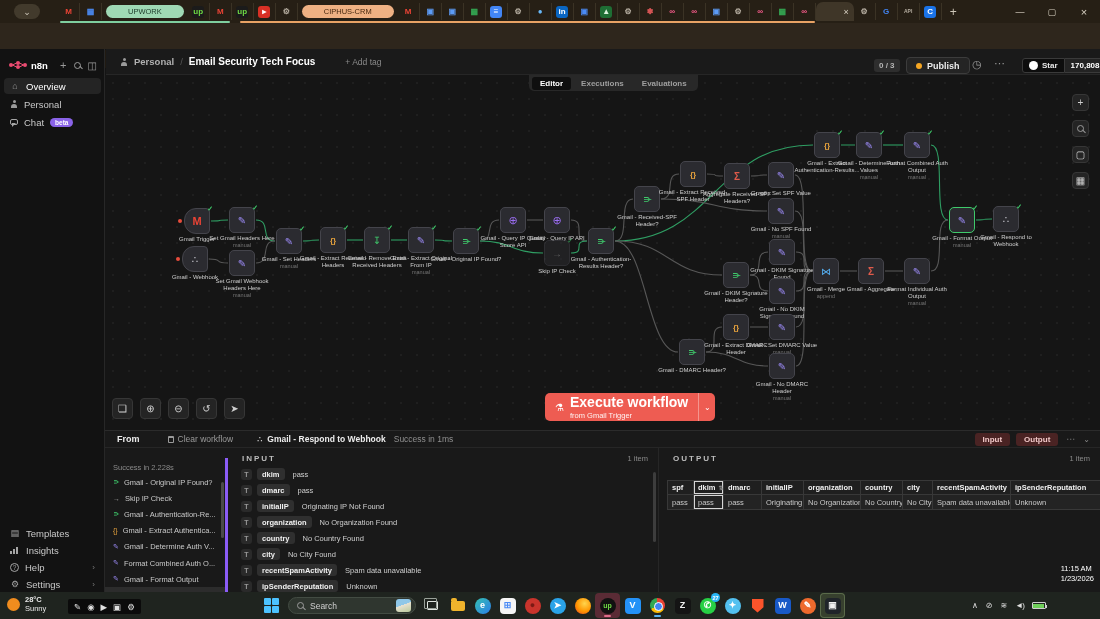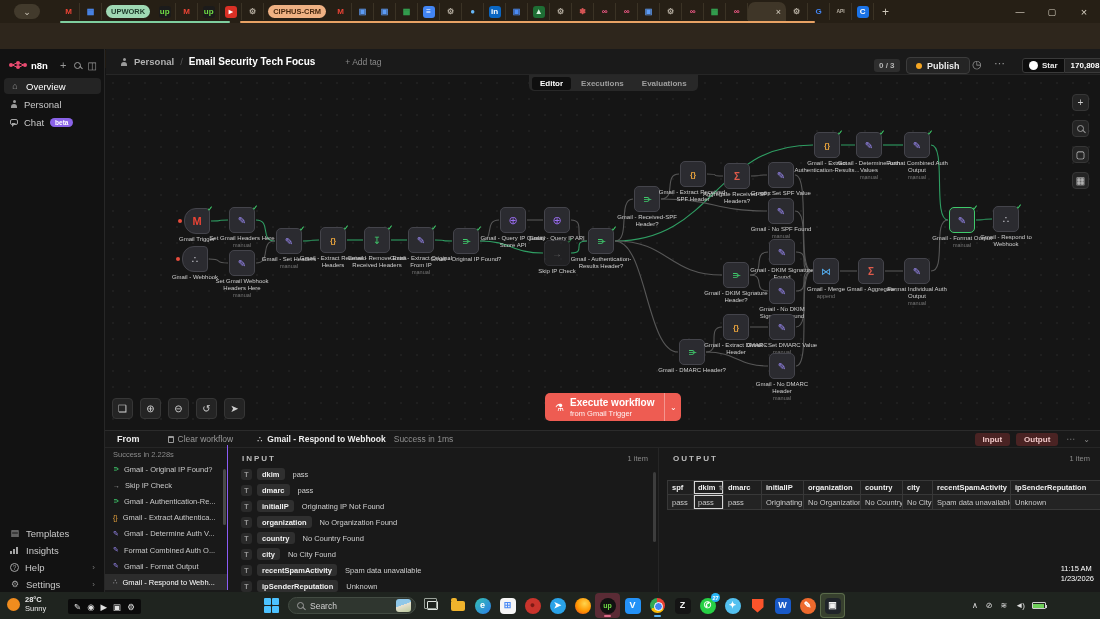--- a/index.html
+++ b/index.html
@@ -6,21 +6,21 @@
   html,body{background:#000}
   .stage{position:relative;width:1100px;height:619px;overflow:hidden;background:#141414}
   .abs{position:absolute}
 
   
   .tabbar{position:absolute;left:0;top:0;width:1100px;height:23px;background:#261f15}
   .tab-search{position:absolute;left:14px;top:4px;width:26px;height:15px;border-radius:8px;background:#423a2c;color:#cfc8ba;font-size:9px;display:flex;align-items:center;justify-content:center}
   .tabs-flex{position:absolute;left:58px;top:2px;height:19px;display:flex;align-items:center}
   .tslot{width:22px;height:17px;display:flex;align-items:center;justify-content:center;border-right:1px solid #3b3325}
   .fav{font-style:normal;font-size:8px;font-weight:bold;width:12px;height:12px;border-radius:3px;display:flex;align-items:center;justify-content:center;line-height:1}
-  .tgroup{font-size:7.5px;font-weight:bold;padding:2px 5px;border-radius:8px;margin:0 4px;white-space:nowrap}
+  .tgroup{font-size:7.5px;font-weight:normal;padding:2px 22px;border-radius:8px;margin:0 4px;white-space:nowrap}
   .tab-active{width:38px;height:19px;background:#3f3628;border-radius:7px 7px 0 0;display:flex;align-items:center;justify-content:flex-end;padding-right:5px}
   .tab-active .tx{font-style:normal;color:#d8d1c3;font-size:9px}
   .tnew{color:#cfc8ba;font-size:12px;margin-left:8px}
   .ul{position:absolute;top:21px;height:2px;border-radius:2px}
   .winctl{position:absolute;right:0;top:0;height:23px;display:flex}
   .winctl span{width:32px;height:23px;display:flex;align-items:center;justify-content:center;color:#d8d1c3;font-size:9px}
   .urlbar{position:absolute;left:0;top:23px;width:1100px;height:26px;background:#2e261c}
   .nav{color:#d3ccbe;font-size:11px;top:29px}
   .urlpill{position:absolute;left:84px;top:27px;width:818px;height:18px;background:#201a12;border-radius:9px;display:flex;align-items:center;gap:6px;padding:0 9px;color:#e4ddcf;font-size:9.5px}
   .urlpill .info{width:10px;height:10px;border:1px solid #9a9284;border-radius:50%;font-size:7px;display:flex;align-items:center;justify-content:center;color:#9a9284}
@@ -73,34 +73,34 @@
   .node.sel{border-color:#3fca6b}
   .node .check{position:absolute;top:-4px;right:-4px;color:#3fca6b;font-size:7px;font-weight:bold}
   .node .errdot{position:absolute;left:-7px;top:10px;width:4px;height:4px;border-radius:50%;background:#e74c3c}
   .nlabel{position:absolute;width:72px;text-align:center;font-size:6px;line-height:1.2;color:#cfcfcf;z-index:2}
   .nlabel .sub{color:#777;font-size:5.5px}
   .cvtools{position:absolute;left:112px;top:398px;display:flex;gap:7px;z-index:6}
   .cvtools span{width:21px;height:21px;background:#242424;border:1px solid #363636;border-radius:4px;color:#cfcfcf;font-size:10px;display:flex;align-items:center;justify-content:center}
   .rtools{position:absolute;left:1072px;z-index:6;width:17px;height:17px;background:#242424;border:1px solid #363636;border-radius:4px;color:#cfcfcf;font-size:10px;display:flex;align-items:center;justify-content:center}
   .execbtn{position:absolute;left:545px;top:393px;height:28px;display:flex;background:#ee5c52;border-radius:5px;overflow:hidden;z-index:6;color:#fff}
   .execbtn .main{display:flex;align-items:center;gap:6px;padding:0 10px}
-  .execbtn .t1{font-size:10px;font-weight:bold;line-height:1.2}
+  .execbtn .t1{font-size:14px;font-weight:bold;line-height:1.2}
   .execbtn .t2{font-size:7.5px;opacity:.92}
   .execbtn .dd{width:17px;border-left:1px solid rgba(255,255,255,.35);display:flex;align-items:center;justify-content:center;font-size:8px}
 
   
   .logs{position:absolute;left:105px;top:430px;width:995px;height:162px;background:#191919;border-top:1px solid #2b2b2b}
   .lhead{position:absolute;left:0;top:0;width:995px;height:17px;border-bottom:1px solid #262626;display:flex;align-items:center}
   .ltitle{font-size:9px;font-weight:bold;color:#ececec;margin-left:12px}
   .lclear{font-size:8.5px;color:#9a9a9a;margin-left:28px;display:flex;align-items:center;gap:4px}
   .trash{width:6px;height:7px;border:1px solid #9a9a9a;border-top:2.2px solid #9a9a9a;border-radius:1px;display:inline-block}
   .lnode{font-size:8.5px;font-weight:bold;color:#ececec;margin-left:24px;display:flex;align-items:center;gap:5px}
   .lstatus{font-size:8.5px;color:#8f8f8f;margin-left:8px}
   .iobtn{background:#4a2323;color:#f0c7c7;font-size:8px;font-weight:bold;border-radius:3px;padding:2px 8px;margin-left:6px}
-  .llist{position:absolute;left:0;top:14px;width:123px;height:145px;border-right:1px solid #8b5cf6;overflow:hidden}
+  .llist{position:absolute;left:0;top:27px;width:123px;height:145px;border-right:3px solid #8b5cf6;overflow:hidden}
   .lsum{font-size:7.5px;color:#8a8a8a;padding:5px 0 2px 8px}
   .litem{height:16.2px;display:flex;align-items:center;gap:5px;padding-left:8px;color:#c9c9c9;font-size:7.5px;white-space:nowrap;overflow:hidden}
   .litem.sel{background:#2c2c2c;color:#fff}
   .lscroll{position:absolute;right:1px;top:24px;width:3px;height:56px;background:#4a4a4a;border-radius:2px}
   .ipanel{position:absolute;left:123px;top:17px;width:430px;height:145px}
   .phead{display:flex;align-items:center;padding:6px 10px 3px 14px}
   .plabel{font-size:8px;font-weight:bold;letter-spacing:2px;color:#bdbdbd}
   .pcount{margin-left:auto;font-size:7.5px;color:#8a8a8a}
   .irow{height:16px;display:flex;align-items:center;gap:5px;padding-left:13px}
   .tbadge{width:11px;height:11px;background:#2a2a2a;border-radius:3px;color:#9a9a9a;font-size:7px;font-weight:bold;display:flex;align-items:center;justify-content:center}

